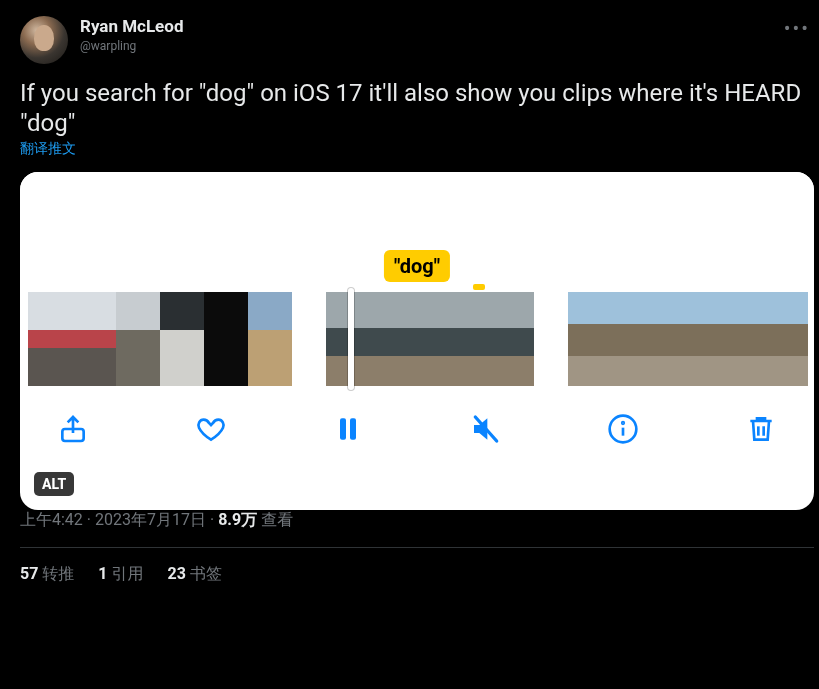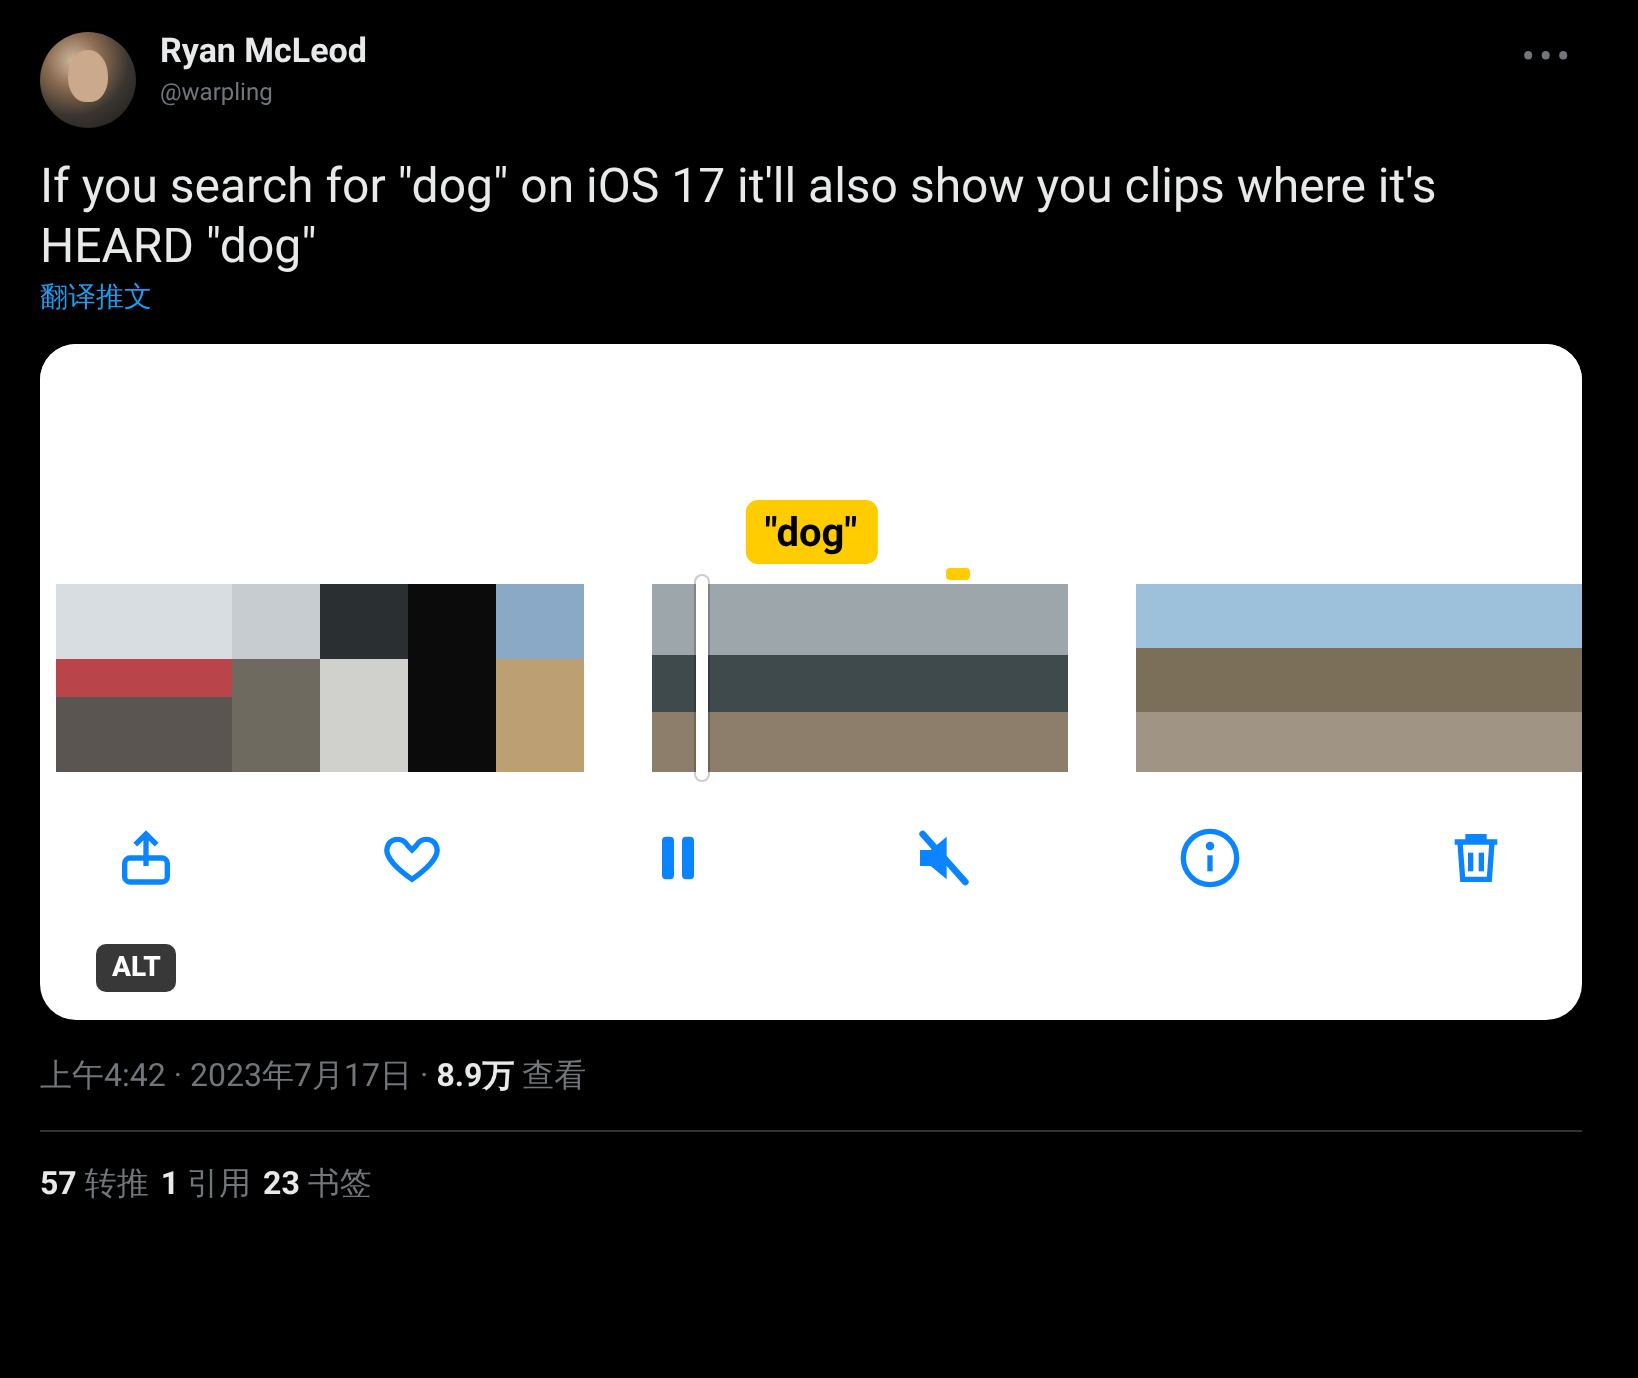--- a/index.html
+++ b/index.html
@@ -5,21 +5,21 @@
   * { box-sizing: border-box; margin: 0; padding: 0; }
   body {
     background: #000;
     font-family: -apple-system, BlinkMacSystemFont, "Segoe UI", Roboto, Helvetica, Arial, sans-serif;
     color: #e7e9ea;
     width: 819px;
     height: 689px;
     overflow: hidden;
   }
   .tweet {
-    padding: 16px 28px 0 20px;
+    padding: 16px 5px 0 20px;
   }
   .header {
     display: flex;
     align-items: flex-start;
   }
   .avatar {
     width: 48px;
     height: 48px;
     border-radius: 50%;
     background: radial-gradient(circle at 35% 30%, #d0b8a0 0%, #8a6a50 30%, #3a3530 60%, #1a1815 100%);
@@ -153,44 +153,43 @@
     cursor: pointer;
     display: flex;
     align-items: center;
     justify-content: center;
   }
   .tb-icon svg { width: 32px; height: 32px; stroke: #0a84ff; fill: none; stroke-width: 2; }
   .tb-icon.pause svg { stroke: none; fill: #0a84ff; }
   .tb-icon.mute svg { stroke: none; fill: #0a84ff; }
   .alt-badge {
     position: absolute;
-    left: 28px;
+    left: 14px;
     bottom: 14px;
     background: rgba(0,0,0,.78);
     color: #fff;
     font-weight: 800;
     font-size: 14px;
     padding: 4px 8px;
     border-radius: 5px;
   }
   .meta-row {
-    margin-top: 18px;
     color: #71767b;
     font-size: 16px;
   }
   .meta-row .dot { margin: 0 4px; }
   .meta-row .views-count { color: #e7e9ea; font-weight: 700; }
   .divider {
     border: none;
     border-top: 1px solid #2f3336;
     margin: 16px 0 0 0;
   }
   .stats {
     display: flex;
-    gap: 6px;
+    gap: 24px;
     padding: 16px 0 0 0;
     color: #71767b;
     font-size: 16px;
   }
   .stats .n { color: #e7e9ea; font-weight: 700; margin-right: 4px; }
   .stats span { cursor: pointer; }
 </style>
 </head>
 <body>
 

